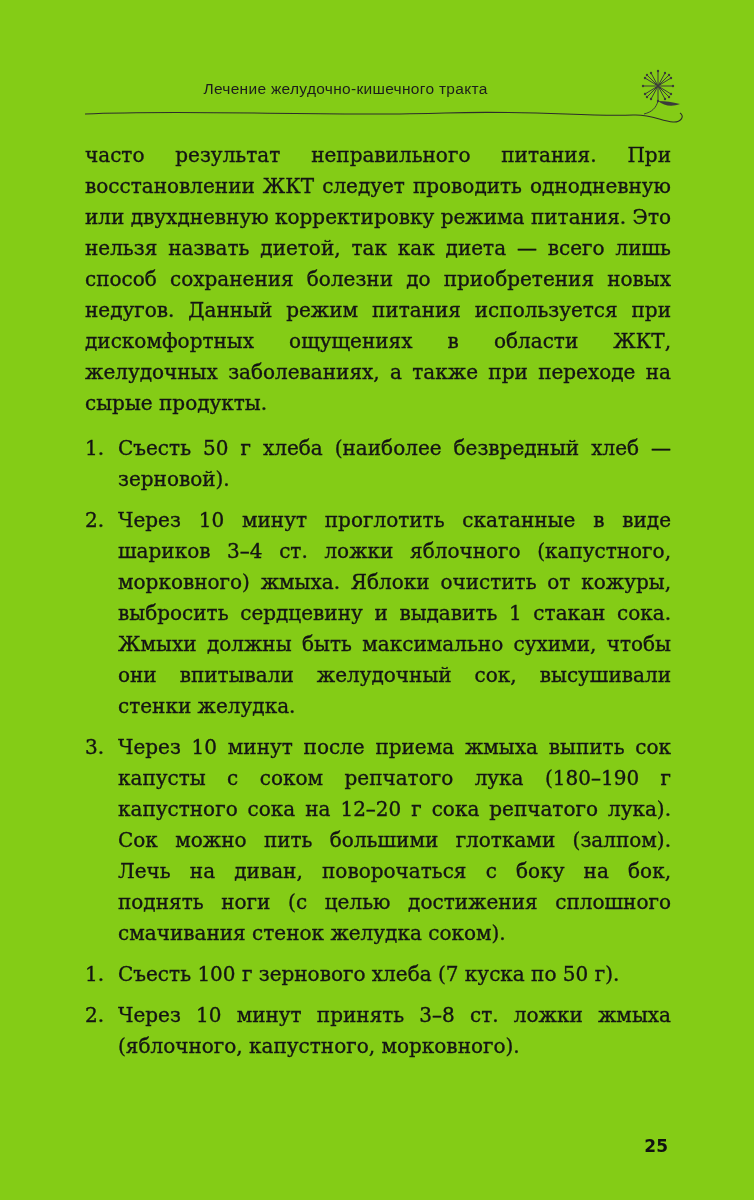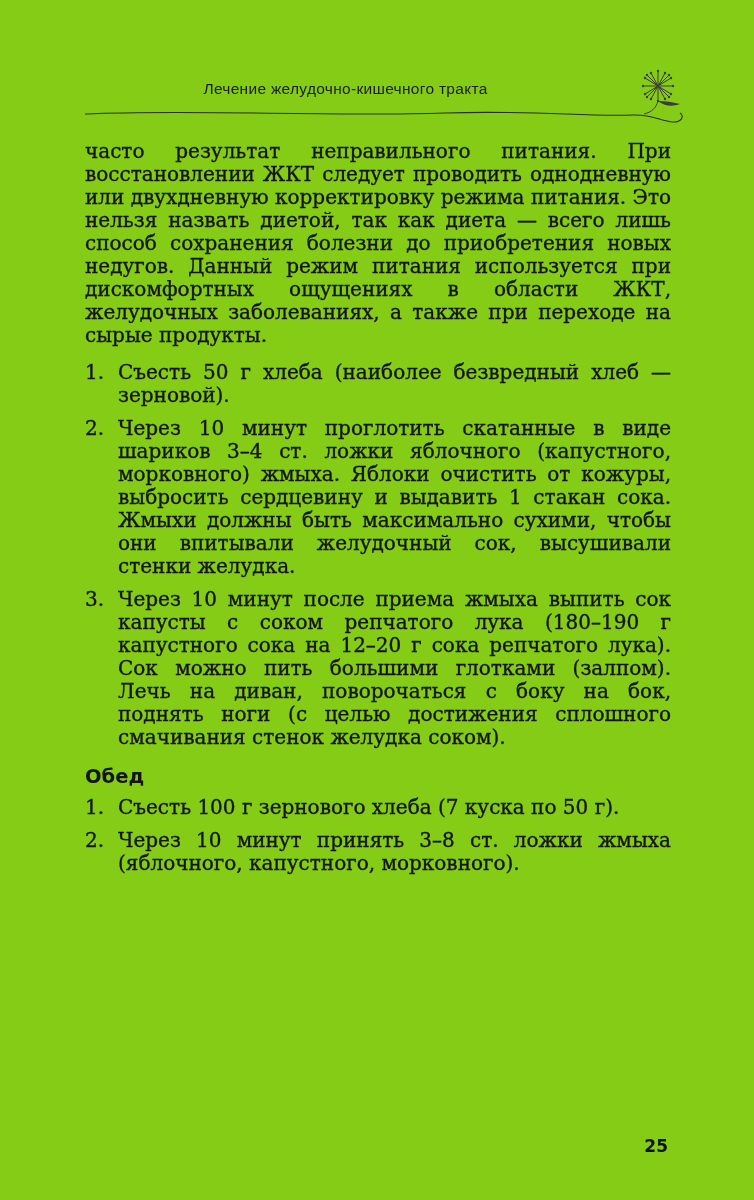--- a/index.html
+++ b/index.html
@@ -34,21 +34,21 @@
     position:absolute;
     left:0;top:28px;width:100%;height:22px;
   }
   
   .content{
     position:absolute;
     top:140px;left:85px;right:83px;
   }
   .body-text{
     font-size:20px;
-    line-height:23px;
+    line-height:31px;
     text-align:justify;
     -webkit-text-stroke:0.35px #141414;
   }
   .intro{margin:0 0 14px 0;}
   .h-day{
     font-family:"DejaVu Sans","Liberation Sans",sans-serif;
     font-weight:bold;
     font-size:22.5px;
     margin:22px 0 6px 0;
     -webkit-text-stroke:0;
@@ -158,21 +158,20 @@
       <li class="num-item">
         <span class="num">2.</span>
         <span class="txt">Через 10 минут проглотить скатанные в виде шариков 3–4 ст. ложки яблочного (капустного, морковного) жмыха. Яблоки очистить от кожуры, выбросить сердцевину и выдавить 1 стакан сока. Жмыхи должны быть максимально сухими, чтобы они впитывали желудочный сок, высушивали стенки желудка.</span>
       </li>
       <li class="num-item">
         <span class="num">3.</span>
         <span class="txt">Через 10 минут после приема жмыха выпить сок капусты с соком репчатого лука (180–190 г капустного сока на 12–20 г сока репчатого лука). Сок можно пить большими глотками (залпом). Лечь на диван, поворочаться с боку на бок, поднять ноги (с целью достижения сплошного смачивания стенок желудка соком).</span>
       </li>
     </ol>
 
-    <div class="h-sub">Обед</div>
 
     <ol class="num-list body-text">
       <li class="num-item">
         <span class="num">1.</span>
         <span class="txt">Съесть 100 г зернового хлеба (7 куска по 50 г).</span>
       </li>
       <li class="num-item">
         <span class="num">2.</span>
         <span class="txt">Через 10 минут принять 3–8 ст. ложки жмыха (яблочного, капустного, морковного).</span>
       </li>

